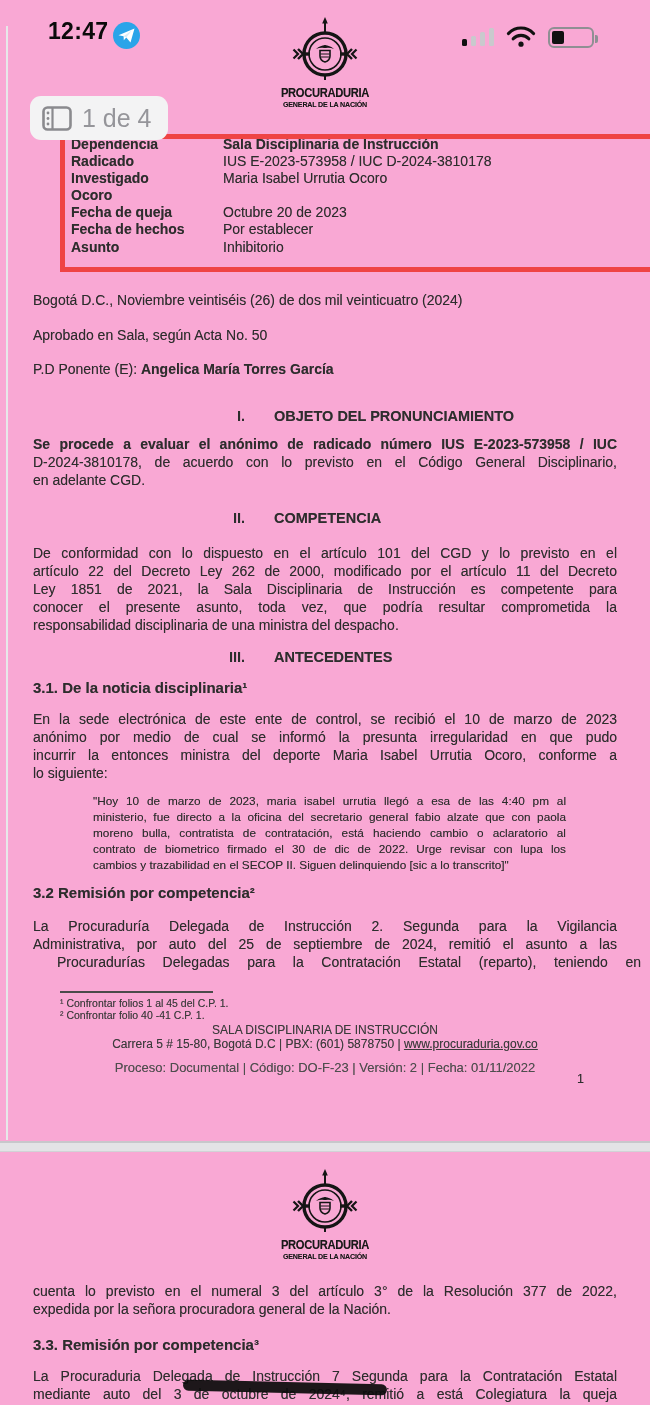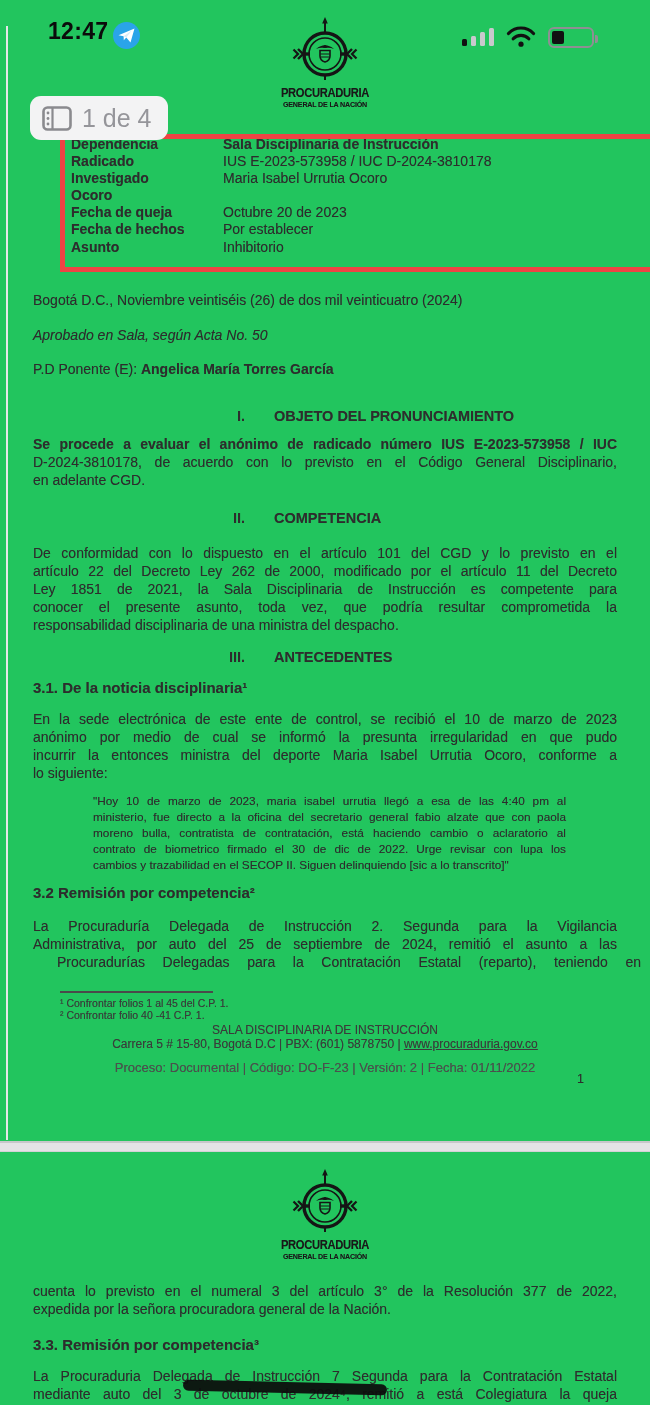--- a/index.html
+++ b/index.html
@@ -1,17 +1,17 @@
 <!DOCTYPE html>
 <html><head>
 <meta charset="utf-8">
 <style>
   * { margin:0; padding:0; box-sizing:border-box; }
   body { font-family:"Liberation Sans","DejaVu Sans",sans-serif; background:#ffffff; }
-  #screen { position:relative; width:650px; height:1405px; background:#22c55e; overflow:hidden; }
+  #screen { position:relative; width:650px; height:1405px; background:#f9a8d4; overflow:hidden; }
 
   
   .statusbar { position:absolute; left:0; top:0; width:650px; height:56px; }
   .time { position:absolute; left:48px; top:18px; font-size:23px; font-weight:700; color:#0b0b0b; letter-spacing:0.3px; }
   .tg { position:absolute; left:113px; top:22px; width:27px; height:27px; border-radius:50%; background:#2aa4e9; }
   .tg svg { position:absolute; left:0; top:0; }
   .sig { position:absolute; left:462px; top:28px; width:40px; height:18px; }
   .sig i { position:absolute; bottom:0; width:5px; border-radius:1.5px; background:#c9c9cd; }
   .sig i.on { background:#111; }
   .wifi { position:absolute; left:506px; top:26px; }
@@ -165,21 +165,21 @@
             <span class="lab">Fecha de hechos</span>
             <span class="val">Por establecer</span>
           </div>
         <div class="trow">
             <span class="lab">Asunto</span>
             <span class="val">Inhibitorio</span>
           </div>
       </div>
 
       <div class="line" style="top:291px; white-space:nowrap;">Bogotá D.C., Noviembre veintiséis (26) de dos mil veinticuatro (2024)</div>
-      <div class="line" style="top:326px; white-space:nowrap;font-style:italic;">Aprobado en Sala, según Acta No. 50</div>
+      <div class="line" style="top:326px; white-space:nowrap;">Aprobado en Sala, según Acta No. 50</div>
       <div class="line" style="top:360px; white-space:nowrap;"><span>P.D Ponente (E): </span><span class="b">Angelica María Torres García</span></div>
 
       <div class="sec-head" style="top:408px;">
         <span class="sec-num">I.</span><span class="sec-title">OBJETO DEL PRONUNCIAMIENTO</span>
       </div>
       <div class="line jl" style="top:435px;font-weight:bold;">Se procede a evaluar el anónimo de radicado número IUS E-2023-573958 / IUC</div>
       <div class="line jl" style="top:453px;">D-2024-3810178, de acuerdo con lo previsto en el Código General Disciplinario,</div>
       <div class="line" style="top:471px;">en adelante CGD.</div>
 
       <div class="sec-head" style="top:510px;">

